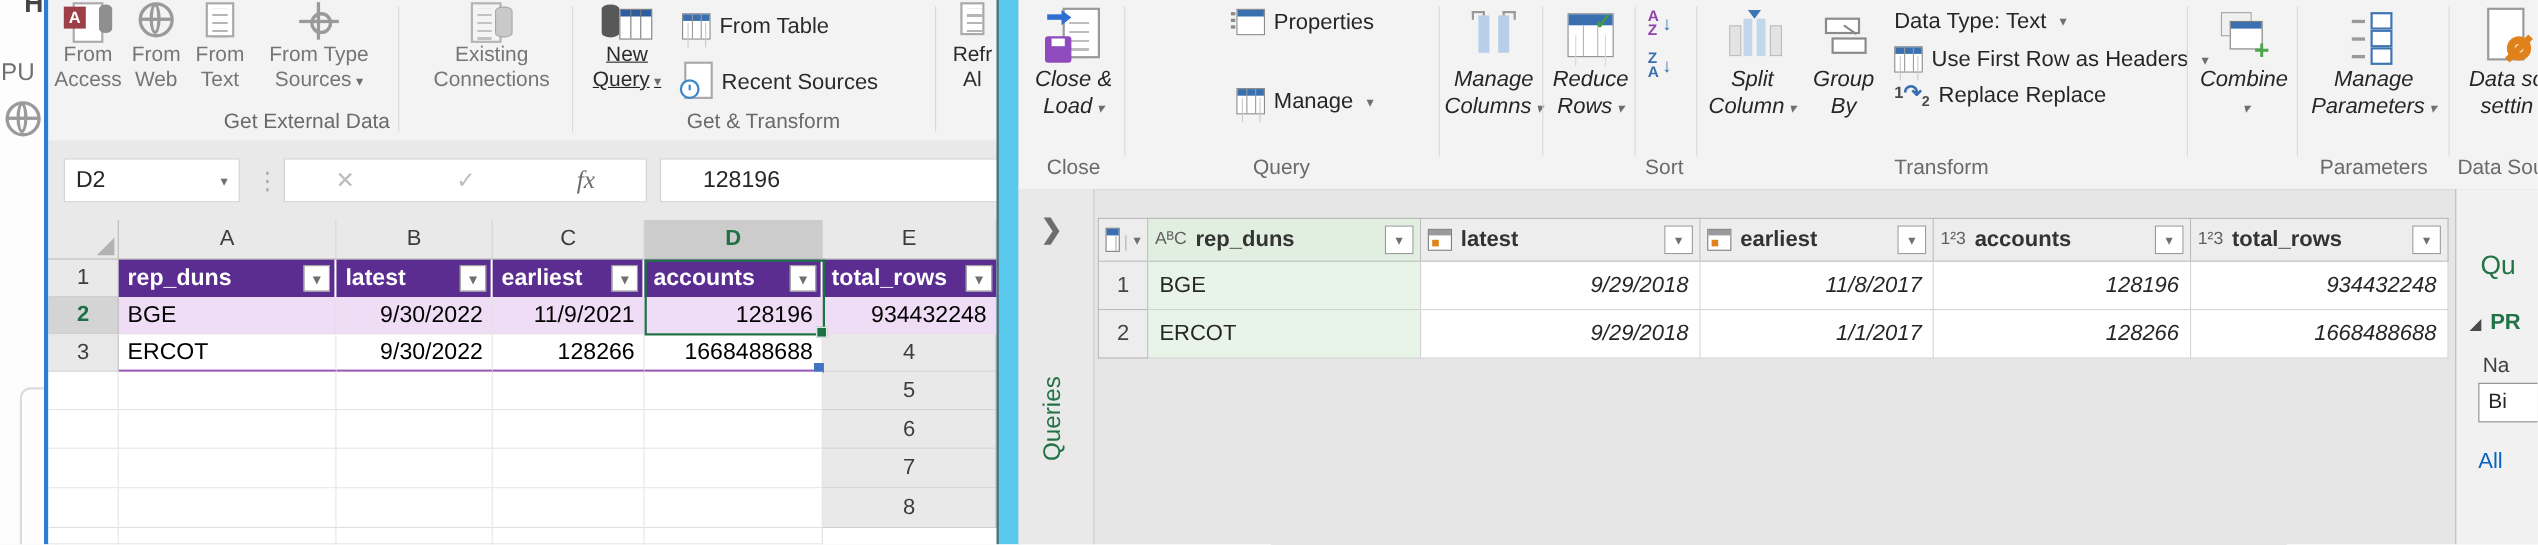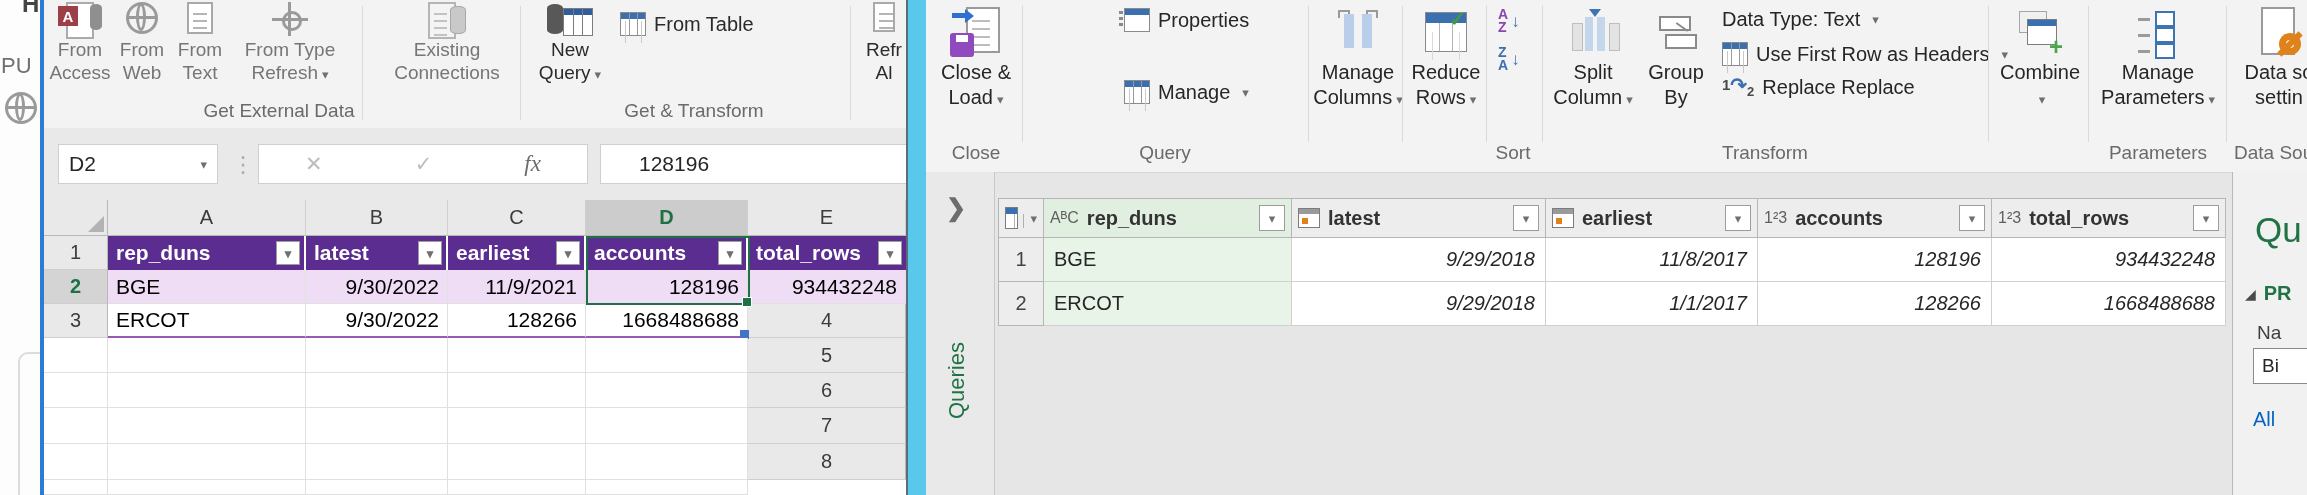--- a/index.html
+++ b/index.html
@@ -56,21 +56,21 @@
   .ic-tblue::after{content:"";position:absolute;left:8px;top:0;bottom:0;width:1px;background:#9a9a9a;box-shadow:8px 0 #9a9a9a, -4px 8px #c9c9c9, 12px 8px #c9c9c9;}
   .ic-clockpg{position:relative;width:28px;height:32px;}
   .ic-clockpg .pg{position:absolute;left:2px;top:0;width:22px;height:30px;background:#fff;border:2px solid #a9a9a9;}
   .ic-clockpg .ck{position:absolute;left:-2px;bottom:-2px;width:14px;height:14px;border:2px solid #3f86c9;border-radius:50%;background:#fff;}
   .ic-clockpg .ck::before{content:"";position:absolute;left:6px;top:3px;width:2px;height:5px;background:#3f86c9;}
   
   .cyan{position:absolute;left:906px;top:0;width:20px;height:495px;background:var(--cyan-strip);border-left:2px solid #5a6e78;}
   
   .pq{position:absolute;left:926px;top:0;width:1381px;height:495px;background:#e6e6e6;}
   .pq-ribbon{position:absolute;left:0;top:0;width:100%;height:172px;background:#f3f3f3;border-bottom:1px solid #d6d6d6;}
-  .pq .bigbtn .lbl{color:#262626;font-size:20px;line-height:25px;}
+  .pq .bigbtn .lbl{color:#262626;font-size:20px;line-height:25px;font-style:italic;}
   .pq .icarea{height:56px;align-items:center;}
   .pq .vsep{top:6px;bottom:30px;}
   .pq .grp-label{top:142px;}
   .pq .smallbtn{font-size:20px;color:#262626;}
   
   .ic-closeload{position:relative;width:52px;height:50px;}
   .ic-closeload .pg{position:absolute;right:2px;top:0;width:30px;height:42px;background:#fff;border:2px solid #9a9a9a;
      background-image:repeating-linear-gradient(#fff 0 6px,#bdbdbd 6px 8px);background-size:18px 100%;
      background-repeat:no-repeat;background-position:4px 5px;}
   .ic-closeload .fd{position:absolute;left:0;bottom:0;width:24px;height:24px;background:var(--accent-purple);border-radius:3px;}
@@ -139,21 +139,21 @@
   .ic-cal::after{content:"";position:absolute;left:3px;bottom:3px;width:6px;height:6px;background:#e0821b;}
   .ic-corner{position:relative;width:28px;height:22px;background:#fff;border:1px solid #7c7c7c;box-sizing:border-box;}
   .ic-corner::before{content:"";position:absolute;left:0;top:0;right:0;height:6px;background:#3a6fb0;}
   .ic-corner::after{content:"";position:absolute;left:8px;top:6px;bottom:0;width:1px;background:#b0b0b0;box-shadow:9px 0 #b0b0b0;}
   .pq-rn{background:#ededed;border:1px solid #b6b6b6;border-top:none;display:flex;align-items:center;justify-content:center;font-size:20px;color:#444;}
   .pq-c{background:#fff;border-right:1px solid #d0d0d0;border-bottom:1px solid #d0d0d0;display:flex;align-items:center;
      font-size:20px;color:#262626;padding:0 10px;box-sizing:border-box;}
   .pq-c.selcol{background:#e9f4e9;}
   .pq-c.num{justify-content:flex-end;font-style:italic;}
   .settings-pane{position:absolute;left:1306px;top:172px;right:0;bottom:0;background:#f1f1f1;border-left:1px solid #b9b9b9;}
-  .sp-title{position:absolute;left:22px;top:38px;font-size:35px;color:var(--pq-green);}
+  .sp-title{position:absolute;left:22px;top:56px;font-size:24px;color:var(--pq-green);}
   .sp-props{position:absolute;left:12px;top:110px;font-size:20px;font-weight:bold;color:var(--pq-green);display:flex;align-items:center;gap:8px;}
   .sp-props .tri{color:#4a4a4a;font-size:14px;font-weight:normal;}
   .sp-name{position:absolute;left:24px;top:150px;font-size:19px;color:#3f3f3f;}
   .sp-input{position:absolute;left:20px;top:176px;width:70px;height:36px;background:#fff;border:1px solid #8a8a8a;
      font-size:19px;color:#262626;display:flex;align-items:center;padding-left:8px;box-sizing:border-box;}
   .sp-all{position:absolute;left:20px;top:236px;font-size:20px;color:var(--link-blue);}
   
   .fbar{position:absolute;left:0;top:128px;width:100%;height:72px;background:#e9e9e9;}
   .namebox{position:absolute;left:14px;top:16px;width:160px;height:40px;background:#fff;border:1px solid #cfcfcf;
      display:flex;align-items:center;font-size:21px;color:#262626;padding-left:10px;box-sizing:border-box;}
@@ -235,49 +235,53 @@
       </div>
       <div class="bigbtn muted" style="left:188px;top:2px;width:116px;">
         <div class="icarea">
           <div class="ic-other">
               <div class="h"></div>
               <div class="v"></div>
               <div class="c"></div>
             </div>
         </div>
         <span class="lbl">From Type</span>
-        <span class="lbl"><span>Refresh</span><span class="dd">▾</span></span>
+        <span class="lbl"><span>Sources</span><span class="dd">▾</span></span>
       </div>
       <div class="vsep" style="left:318px;"></div>
       <div class="bigbtn muted" style="left:336px;top:2px;width:134px;">
         <div class="icarea">
           <div class="ic-conn">
               <div class="pg"></div>
               <div class="cyl"></div>
             </div>
         </div>
         <span class="lbl">Existing</span>
         <span class="lbl">Connections</span>
       </div>
       <div class="grp-label" style="left:60px;top:100px;width:350px;">Get External Data</div>
       <div class="vsep" style="left:476px;"></div>
 
-      <div class="bigbtn dark" style="left:488px;top:2px;width:76px;">
+      <div class="bigbtn dark" style="left:488px;top:2px;width:76px;text-decoration:underline;">
         <div class="icarea">
           <div class="ic-newq">
               <div class="cyl"></div>
               <div class="tbl"></div>
             </div>
         </div>
         <span class="lbl">New</span>
         <span class="lbl"><span>Query</span><span class="dd">▾</span></span>
       </div>
       <div class="smallbtn" style="left:576px;top:12px;">
         <span class="ic-tblue"></span>
         <span>From Table</span>
+      </div>
+      <div class="smallbtn" style="left:576px;top:56px;">
+        <span><span class="ic-clockpg" style="display:inline-block;"><span class="pg" style="position:absolute;"></span><span class="ck"></span></span></span>
+        <span>Recent Sources</span>
       </div>
       <div class="grp-label" style="left:500px;top:100px;width:300px;">Get &amp; Transform</div>
       <div class="vsep" style="left:806px;"></div>
 
       <div class="bigbtn dark" style="left:814px;top:2px;width:52px;">
         <div class="icarea">
             <div class="ic-page" style="width:22px;height:30px;"></div>
           </div>
         <span class="lbl">Refr</span>
         <span class="lbl">Al</span>

